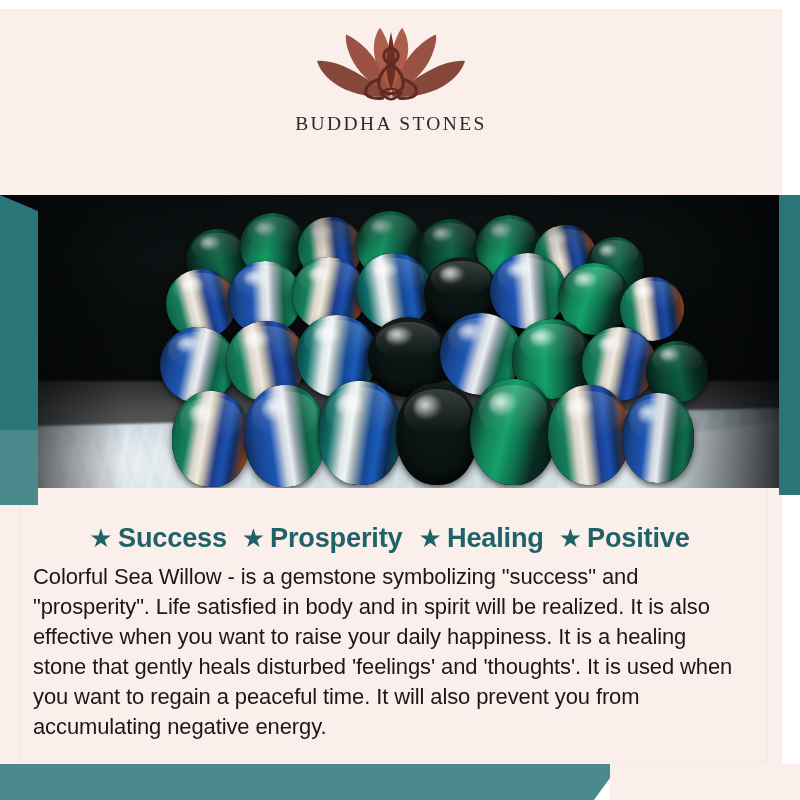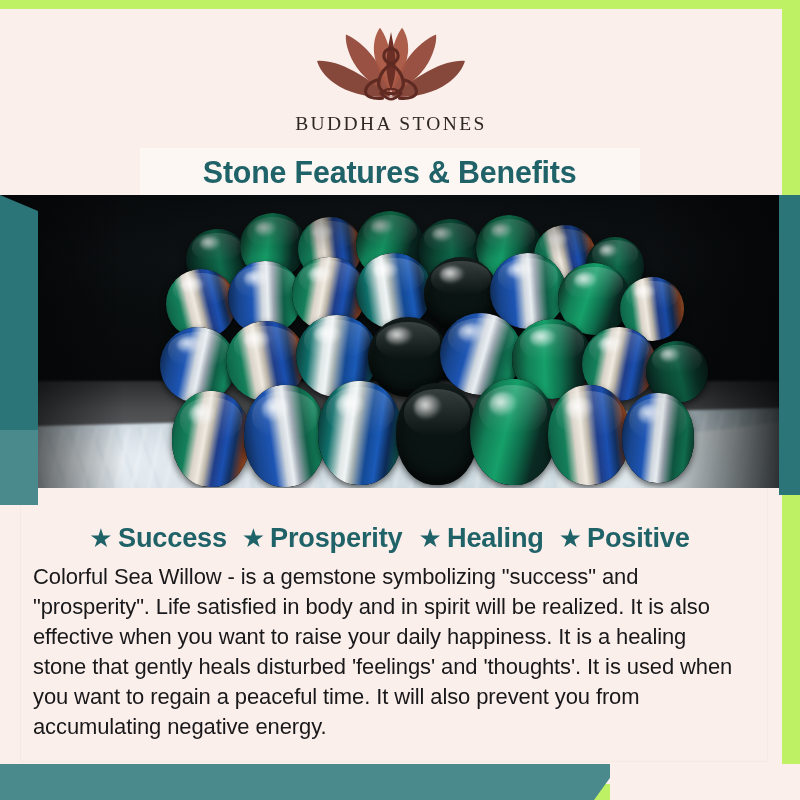--- a/index.html
+++ b/index.html
@@ -9,21 +9,21 @@
     font-family:"Liberation Sans", sans-serif;
     background:#4b8a8c;
     overflow:hidden;
     position:relative;
   }
 
   
   #poster {
     position:absolute; inset:0;
     width:800px; height:800px;
-    background:#bef264;   
+    background:#ffffff;   
     overflow:hidden;
   }
 
   
   .cream-page {
     position:absolute;
     left:0; top:9px;
     width:782px; height:775px;
     background:#fbefeb;
   }
@@ -328,23 +328,20 @@
                    C112 80 116 74 114 66 C112 58 107 52 100 48 Z" stroke="#5e2a22" stroke-width="3.8" fill="none"></path>
           <path d="M86 66 C76 68 70 74 70 80 C70 86 78 89 90 88" stroke="#5e2a22" stroke-width="3.6" fill="none"></path>
           <path d="M114 66 C124 68 130 74 130 80 C130 86 122 89 110 88" stroke="#5e2a22" stroke-width="3.6" fill="none"></path>
           <path d="M88 82 C92 87 98 89 100 89 C102 89 108 87 112 82" stroke="#5e2a22" stroke-width="3.4" fill="none"></path>
           <path d="M92 79 C96 76 104 76 108 79" stroke="#5e2a22" stroke-width="2.6" fill="none"></path>
         </g>
       </svg>
       <div class="logo-word">BUDDHA STONES</div>
     </div>
 
-    <div class="title-plate">
-      <div class="title-text">Stone Features &amp; Benefits</div>
-    </div>
   </div>
 
   <div class="photo">
     <div class="photo-canvas">
       <div class="bg-dark"></div>
       <div class="bg-wall"></div>
       <div class="bg-slab"></div>
       <div class="slab-veins"></div>
       <div class="slab-edge"></div>
 

